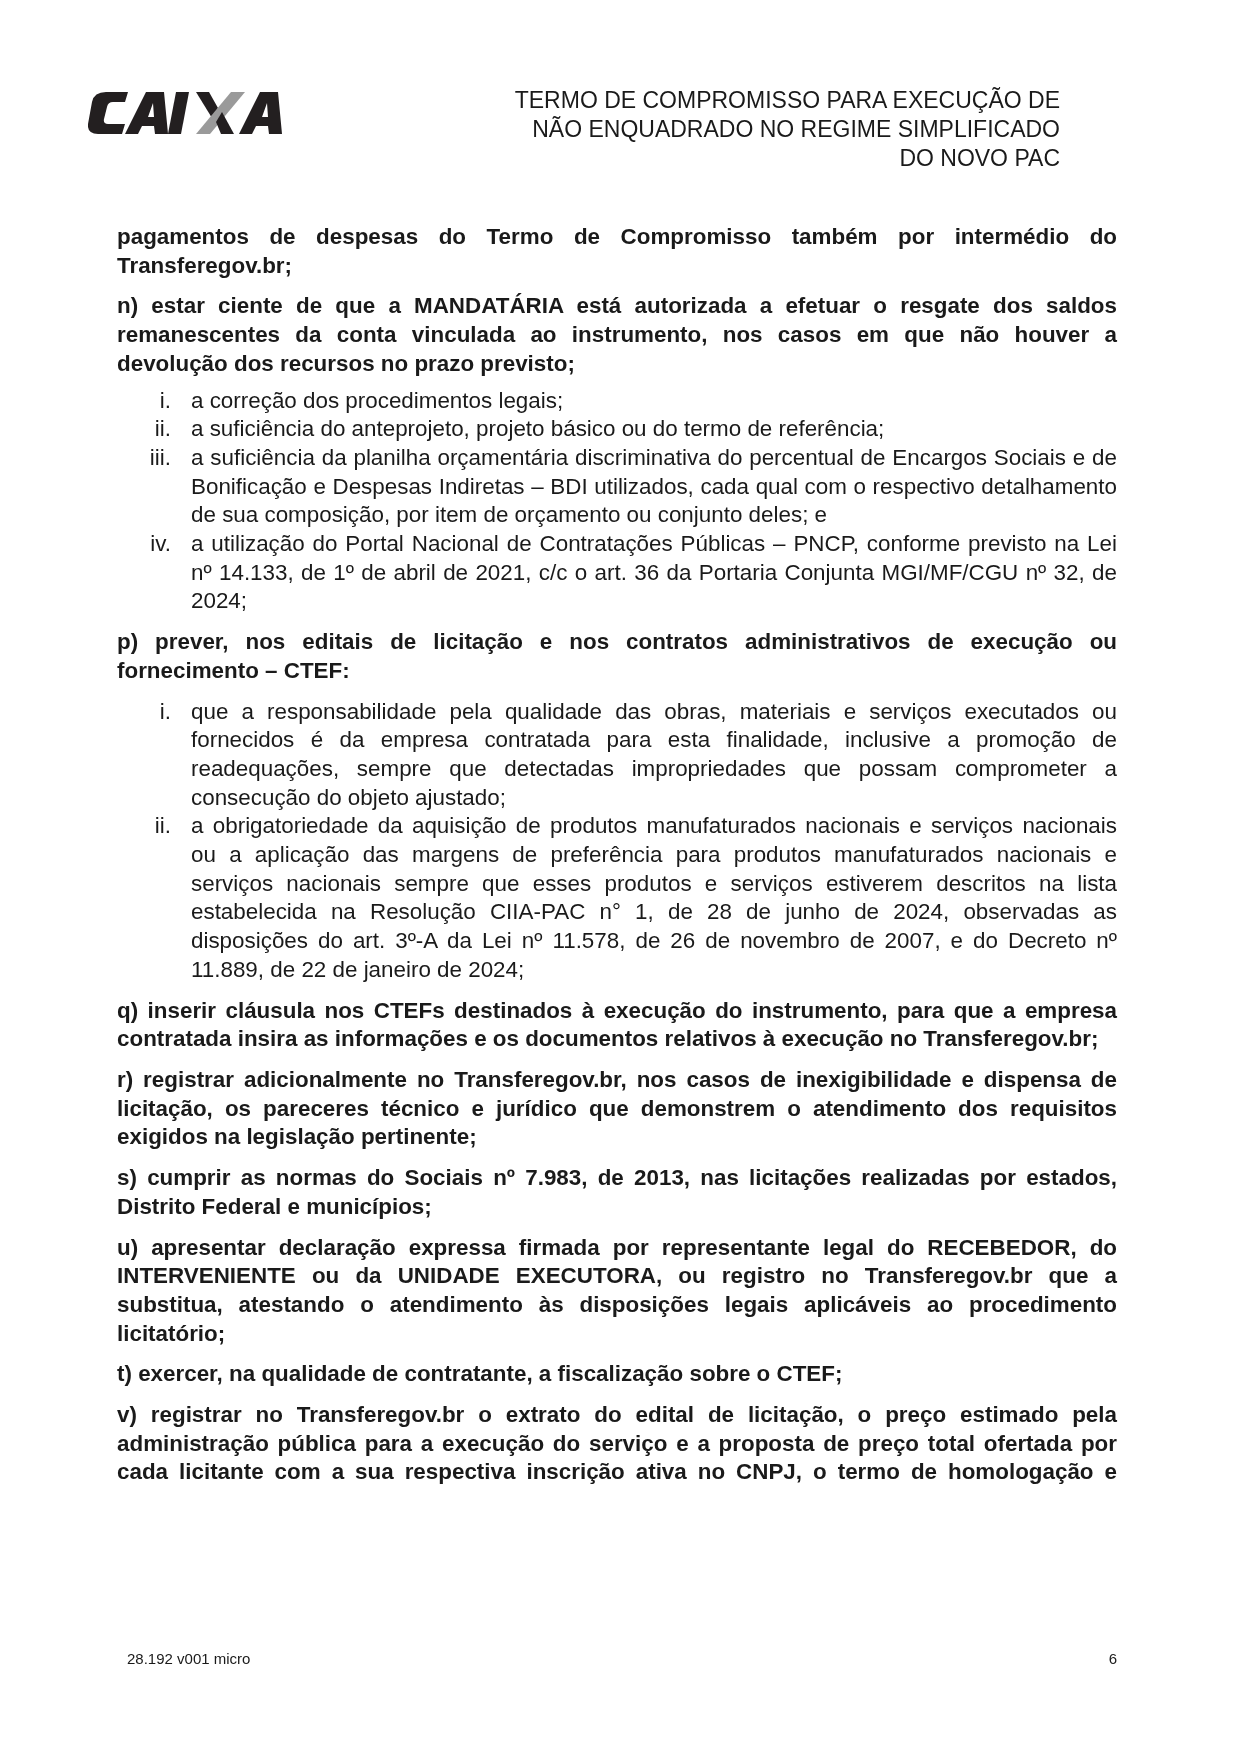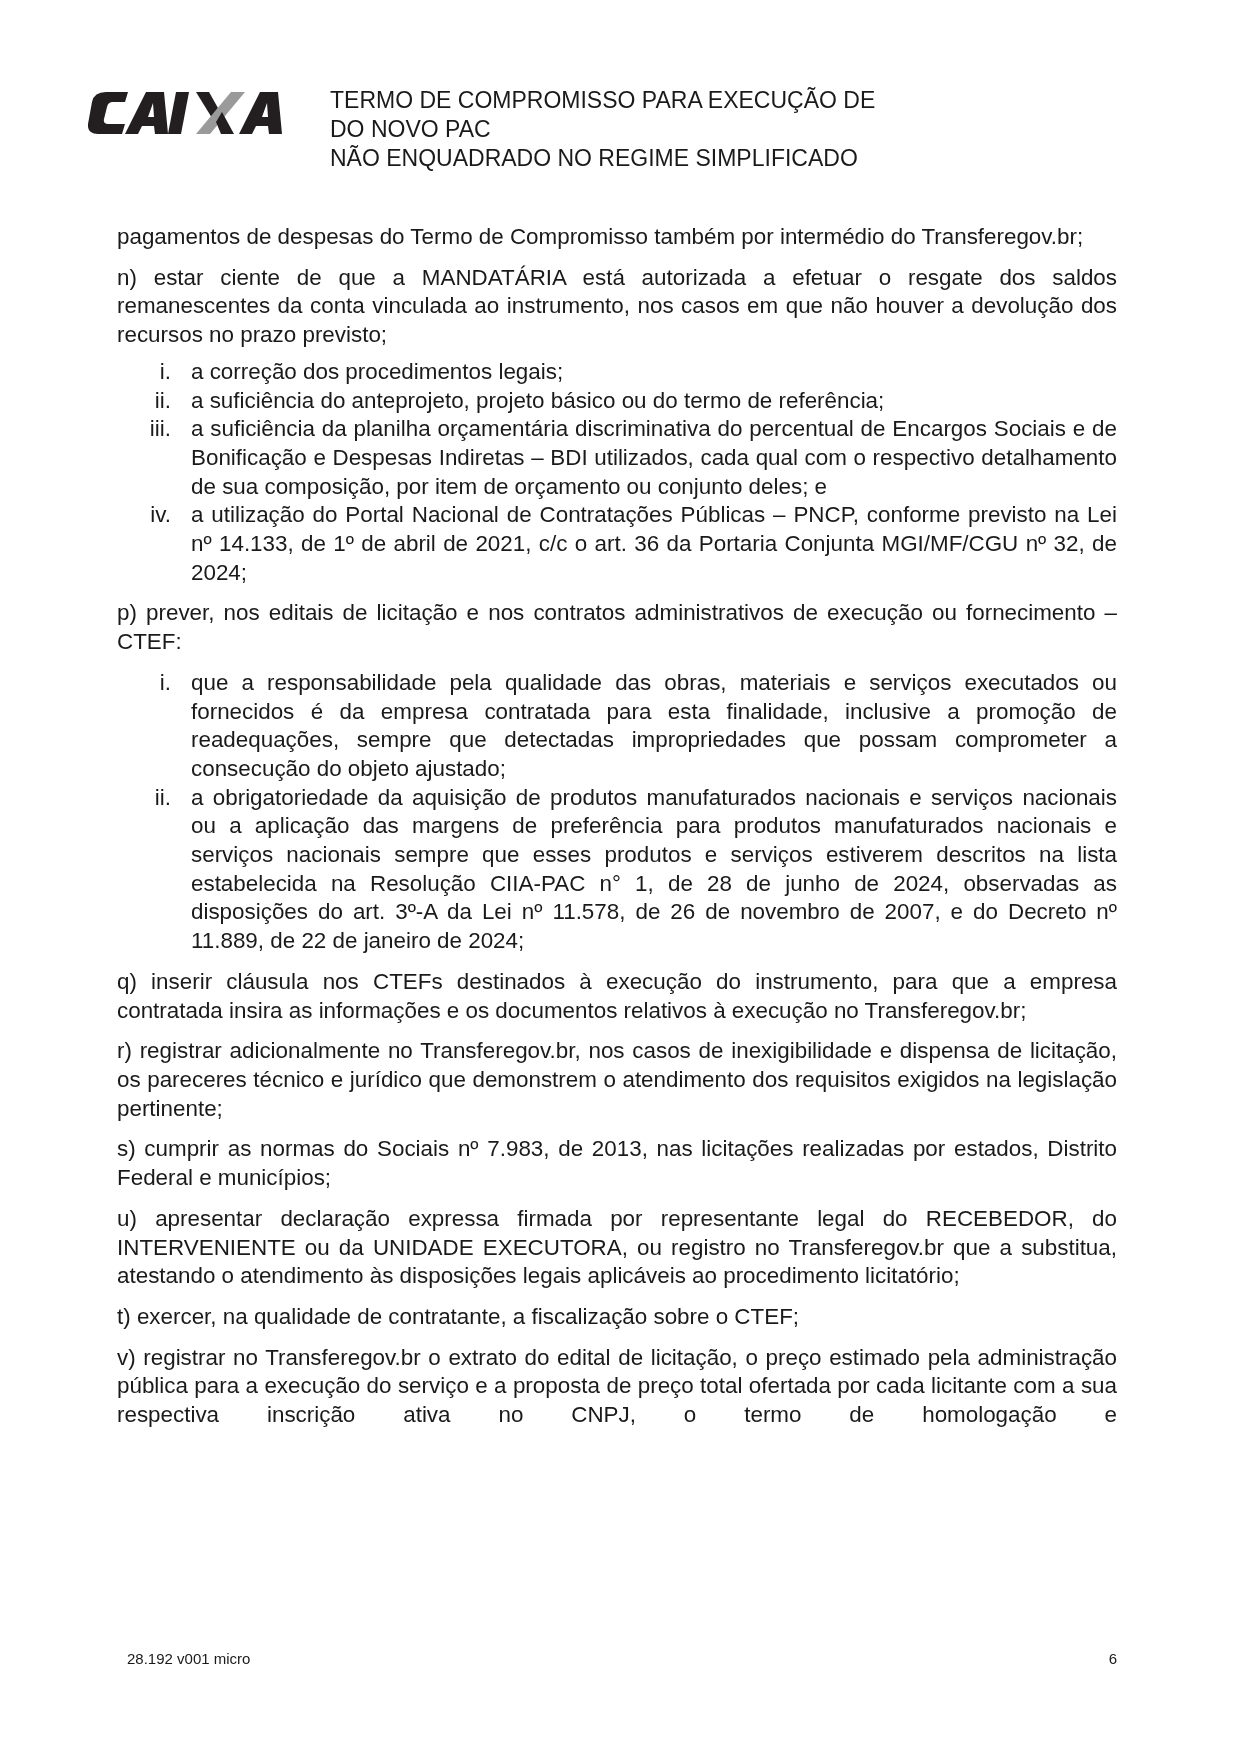--- a/index.html
+++ b/index.html
@@ -1,23 +1,23 @@
 <!DOCTYPE html>
 <html><head>
 <meta charset="utf-8">
 <style>
   html, body { margin: 0; padding: 0; background: #ffffff; }
   body { width: 1241px; height: 1755px; position: relative; overflow: hidden;
          font-family: "Liberation Sans", sans-serif; color: #1a1a1a; }
   .logo { position: absolute; left: 88px; top: 88px; width: 200px; height: 50px; }
-  .header-title { position: absolute; left: 330px; top: 86px; width: 730px; text-align: left;
+  .header-title { position: absolute; left: 330px; top: 86px; width: 730px; text-align: right;
                   font-size: 23px; line-height: 29px; color: #1a1a1a; }
   .header-title div { white-space: nowrap; }
   .content { position: absolute; left: 117px; top: 223px; width: 1000px; font-size: 22.4px; line-height: 28.7px; }
-  .para { text-align: justify; text-align-last: auto; margin: 0 0 12px 0; }
+  .para { text-align: justify; text-align-last: auto; margin: 0 0 12px 0; font-weight: bold; }
   .list { margin: -4px 0 12px 0; padding: 0; }
   .li { display: flex; }
   .li .num { width: 74px; flex: none; text-align: right; padding-right: 20px; box-sizing: border-box; }
   .li .txt { flex: 1; text-align: justify; }
   .footer-left { position: absolute; left: 127px; top: 1650px; font-size: 15px; }
   .footer-right { position: absolute; right: 124px; top: 1650px; font-size: 15px; }
 </style>
 </head>
 <body>
 
@@ -33,22 +33,22 @@
     <path d="M108 4 L121 4 L130 20 L124 30 Z" fill="#231f20"></path>
     <path d="M143 4 L157 4 L122 46 L108 46 Z" fill="#9a9a9a"></path>
     <path d="M128 34 L134 24 L146 46 L133 46 Z" fill="#231f20"></path>
 
     <path d="M172 4 L190 4 L194 46 L181 46 L180 38 L168 38 L164 46 L151 46 Z M174 29 L180 29 L179 15 Z" fill="#231f20"></path>
   </svg>
 </div>
 
 <div class="header-title">
   <div>TERMO DE COMPROMISSO PARA EXECUÇÃO DE</div>
+  <div>NÃO ENQUADRADO NO REGIME SIMPLIFICADO</div>
   <div>DO NOVO PAC</div>
-  <div>NÃO ENQUADRADO NO REGIME SIMPLIFICADO</div>
 </div>
 
 <div class="content">
   <p class="para">pagamentos de despesas do Termo de Compromisso também por intermédio do Transferegov.br;</p>
   <p class="para">n) estar ciente de que a MANDATÁRIA está autorizada a efetuar o resgate dos saldos remanescentes da conta vinculada ao instrumento, nos casos em que não houver a devolução dos recursos no prazo previsto;</p>
   <div class="list">
     <div class="li">
       <span class="num">i.</span>
       <span class="txt">a correção dos procedimentos legais;</span>
     </div>

